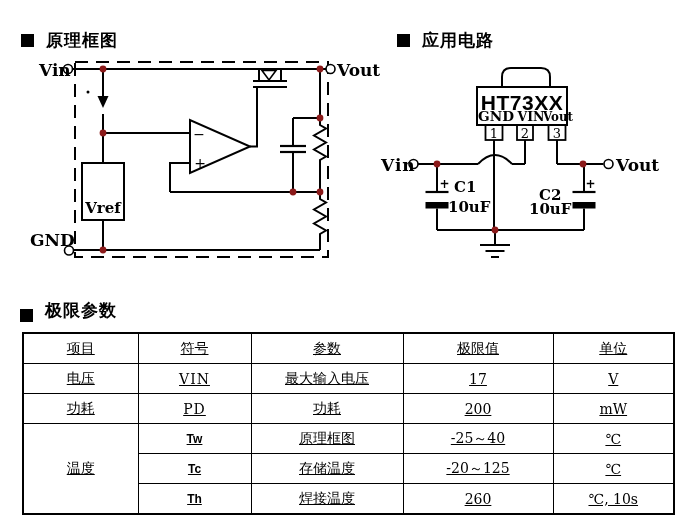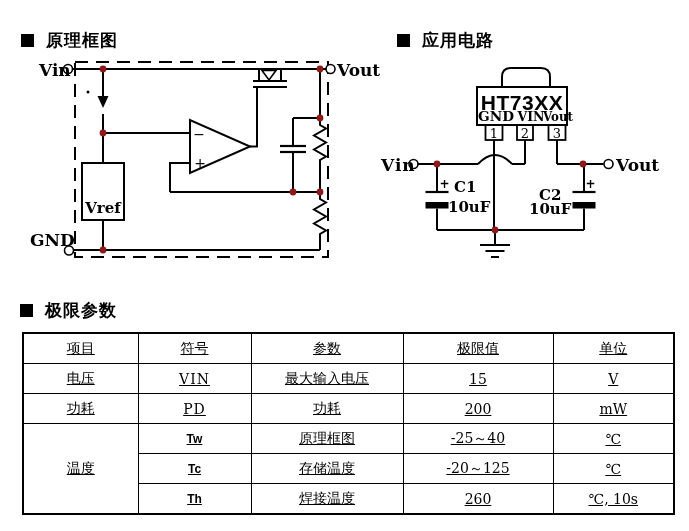--- a/index.html
+++ b/index.html
@@ -40,21 +40,21 @@
 <body>
 
 <div class="heading" style="left:21px;top:29px;">
   <span class="sq"></span>
   <span>原理框图</span>
 </div>
 <div class="heading" style="left:397px;top:29px;gap:12px;">
   <span class="sq"></span>
   <span>应用电路</span>
 </div>
-<div class="heading" style="left:20px;top:299px;">
+<div class="heading" style="left:20px;top:299px;align-items:flex-end;">
   <span class="sq"></span>
   <span>极限参数</span>
 </div>
 
 <svg viewBox="0 0 689 290" width="689" height="290" style="position:absolute;left:0;top:0;">
 
   <g stroke="#000" stroke-width="2" fill="none">
 
     <rect x="75" y="62" width="253" height="195" stroke-dasharray="13 8" stroke-width="2"></rect>
 
@@ -210,21 +210,21 @@
     <th>项目</th>
     <th>符号</th>
     <th>参数</th>
     <th>极限值</th>
     <th>单位</th>
   </tr>
   <tr>
     <td>电压</td>
     <td class="sym-mono">VIN</td>
     <td>最大输入电压</td>
-    <td>15</td>
+    <td>17</td>
     <td>V</td>
   </tr>
   <tr>
     <td>功耗</td>
     <td class="sym-mono">PD</td>
     <td>功耗</td>
     <td>200</td>
     <td>mW</td>
   </tr>
   <tr>

